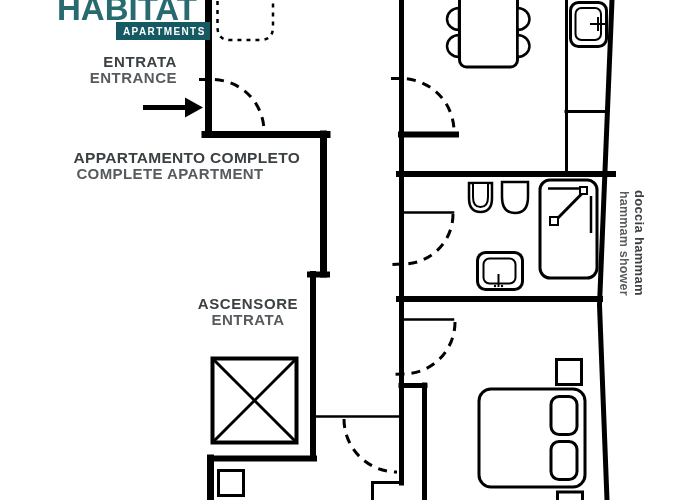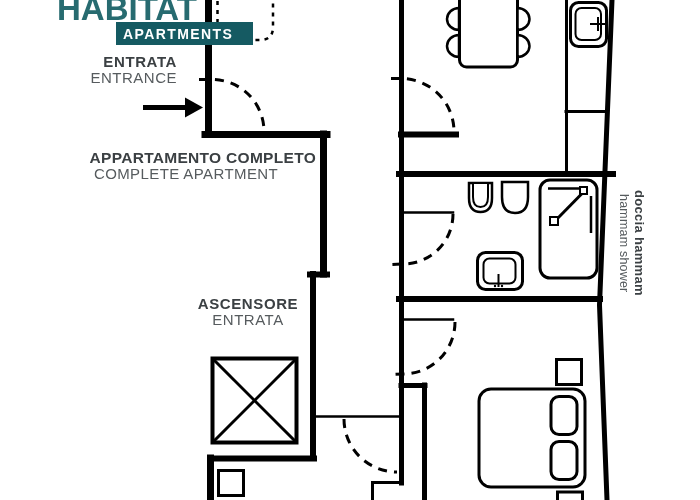--- a/index.html
+++ b/index.html
@@ -4,42 +4,42 @@
 <style>
   html,body { margin:0; padding:0; }
   body {
     width:700px; height:500px; position:relative; overflow:hidden;
     background:#ffffff;
     font-family:"Liberation Sans", sans-serif;
   }
   svg#plan { position:absolute; left:0; top:0; }
   .label { position:absolute; }
   .title { font-weight:bold; color:var(--title_text,#3b4043); }
-  .subtitle { color:var(--subtitle_text,#565b5e); }
+  .subtitle { color:var(--subtitle_text,#565b5e);font-weight:bold; }
 
   
   .brand {
     position:absolute; left:57px; top:-10px;
     font-size:33px; font-weight:bold; letter-spacing:0px;
     color:var(--brand_teal,#276b70); white-space:nowrap;
   }
   .badge {
     position:absolute; left:116px; top:22px;
     background:var(--badge_bg,#155a62); color:#ffffff;
-    font-size:14px; font-weight:bold; letter-spacing:1.4px;
-    padding:4px 20px 3px 7px; white-space:nowrap;
+    font-size:10px; font-weight:bold; letter-spacing:1.4px;
+    padding:4px 4px 3px 7px; white-space:nowrap;
   }
 
   
   .entrance-block { left:24px; top:54px; width:153px; text-align:right; }
   .entrance-block .title { font-size:15px; letter-spacing:.6px; line-height:16px; }
   .entrance-block .subtitle { font-size:15px; letter-spacing:.5px; line-height:16px; }
 
   
-  .apartment-block { left:56px; top:149px; width:260px; text-align:right; }
+  .apartment-block { left:40px; top:149px; width:260px; text-align:right; }
   .apartment-block .title { font-size:15.5px; letter-spacing:.3px; line-height:17px; }
   .apartment-block .subtitle { font-size:15px; letter-spacing:.4px; line-height:16px;text-align:center; }
 
   
   .elevator-block { left:168px; top:295px; width:160px; text-align:center; }
   .elevator-block .title { font-size:15px; letter-spacing:.6px; line-height:17px; }
   .elevator-block .subtitle { font-size:15px; letter-spacing:.5px; line-height:16px; }
 
   
   .hammam-block {

